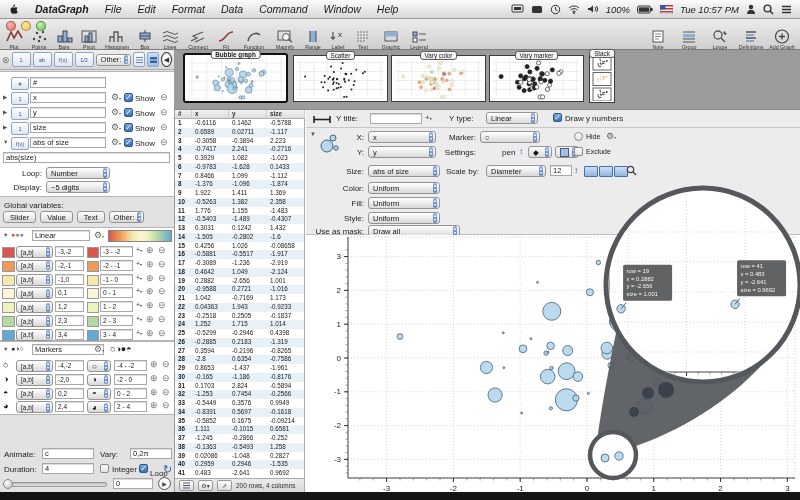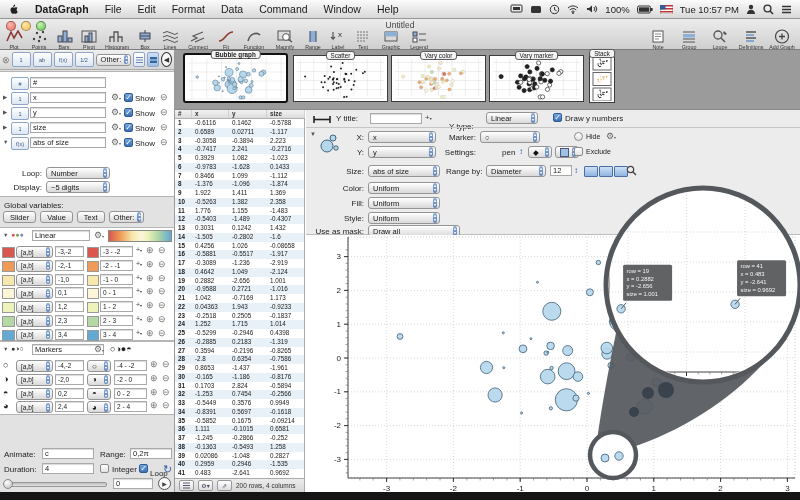--- a/index.html
+++ b/index.html
@@ -1,21 +1,21 @@
 <!DOCTYPE html>
 <html><head>
 <meta charset="utf-8">
 <style>
   html,body{margin:0;padding:0;background:#222;}
   #app{position:relative;width:800px;height:500px;overflow:hidden;background:#fff;
        font-family:"Liberation Sans",sans-serif;color:#1a1a1a;-webkit-font-smoothing:antialiased;}
   .abs{position:absolute;}
   
   .menubar{left:0;top:0;width:800px;height:19px;background:linear-gradient(#fbfbfb,#d8d8d8);
-           border-bottom:1px solid #979797;display:flex;align-items:center;font-size:10.5px;box-sizing:border-box;}
+           border-bottom:1px solid #979797;display:flex;align-items:center;font-size:10.5px;box-sizing:border-box;font-style:italic;}
   .menubar .mitem{padding:0 8px;white-space:nowrap;}
   .menubar .appname{font-weight:bold;}
   .mb-right{margin-left:auto;display:flex;align-items:center;gap:7px;padding-right:8px;font-size:9.5px;}
   .sicon{display:inline-flex;align-items:center;}
   
   .chrome{left:0;top:19px;width:800px;height:31px;background:linear-gradient(#ececec,#cfcfcf);
           border-bottom:1px solid #7e7e7e;box-sizing:border-box;}
   .titletext{left:0;top:20px;width:800px;text-align:center;font-size:8.5px;color:#444;}
   .lights{left:6px;top:21px;display:flex;gap:5px;}
   .light{width:8px;height:8px;border-radius:50%;border:0.5px solid rgba(0,0,0,.35);}
@@ -163,21 +163,20 @@
         </span>
     </span>
   </div>
 
   <div class="abs chrome"></div>
   <div class="abs lights">
     <span class="light" style="background:radial-gradient(circle at 35% 30%,#ffb9b3,#ec6a5e)"></span>
     <span class="light" style="background:radial-gradient(circle at 35% 30%,#ffe9a8,#f5bf4f)"></span>
     <span class="light" style="background:radial-gradient(circle at 35% 30%,#c9f2b2,#61c454)"></span>
   </div>
-  <div class="abs titletext">Untitled</div>
   <div class="abs toolrow" id="toolrow">
       <div class="titem">
         <svg width="18" height="15">
           <polyline points="2,12 6,3 9,9 13,2 17,9" fill="none" stroke="#8c3a32" stroke-width="1.6"></polyline>
         </svg>
         <span class="tlabel">Plot</span>
       </div>
       <div class="titem">
         <svg width="18" height="15">
           <g fill="#444">
@@ -401,20 +400,21 @@
         </div>
         <div class="abs" style="left:0;top:64px;width:174px;height:14px">
           <span class="abs" style="left:3px;top:3px;font-size:5.5px;color:#555">▼</span>
           <span class="abs typebtn" style="left:11px;top:1px;width:16px;height:11px">f(x)</span>
           <span class="abs fld" style="left:30px;top:1px;width:76px">abs of size</span>
           <span class="abs gear" style="left:111px;top:2px">⚙<span style="font-size:4px">▾</span></span>
           <span class="abs cb on" style="left:124px;top:2px">✓</span>
           <span class="abs slabel" style="left:135px;top:3px">Show</span>
           <span class="abs pm" style="left:160px;top:2px">⊖</span>
         </div>
+        <span class="abs fld" style="left:3px;top:80px;width:167px">abs(size)</span>
         <span class="abs slabel rightlbl" style="left:10px;top:97px;width:32px">Loop:</span>
         <span class="abs sel" style="left:46px;top:95px;width:64px">Number<b class="ud">
             <span>▴</span>
             <span>▾</span>
           </b></span>
         <span class="abs slabel rightlbl" style="left:4px;top:111px;width:38px">Display:</span>
         <span class="abs sel" style="left:46px;top:109px;width:64px">~5 digits<b class="ud">
             <span>▴</span>
             <span>▾</span>
           </b></span>
@@ -597,21 +597,21 @@
             </b></span>
     <span class="abs fld" style="left:114px;top:1px;width:33px;font-size:6.5px">2 - 4</span>
     <span class="abs pm" style="left:150px;top:1px">⊕</span>
     <span class="abs pm" style="left:162px;top:1px">⊖</span>
         </div>
       </div>
 
     <div class="abs" style="left:0;top:396px;width:175px;height:46px">
       <span class="abs slabel" style="left:4px;top:4px">Animate:</span>
       <span class="abs fld" style="left:42px;top:2px;width:52px">c</span>
-      <span class="abs slabel" style="left:100px;top:4px">Range:</span>
+      <span class="abs slabel" style="left:100px;top:4px">Vary:</span>
       <span class="abs fld" style="left:130px;top:2px;width:42px">0,2π</span>
       <span class="abs slabel" style="left:4px;top:19px">Duration:</span>
       <span class="abs fld" style="left:42px;top:17px;width:52px">4</span>
       <span class="abs cb" style="left:100px;top:18px"></span>
       <span class="abs slabel" style="left:112px;top:19px">Integer</span>
       <span class="abs cb on" style="left:139px;top:18px">✓</span>
       <span class="abs slabel" style="left:150px;top:23px">Loop</span>
       <span class="abs" style="left:163px;top:17px;font-size:11px;color:#2b5ea8">↻</span>
       <span class="abs" style="left:5px;top:36px;width:100px;height:3px;border:1px solid #999;border-radius:2px;background:linear-gradient(#bbb,#e5e5e5)"></span>
       <span class="abs" style="left:3px;top:33px;width:8px;height:8px;border-radius:50%;background:radial-gradient(circle at 35% 30%,#fff,#bbb);border:1px solid #888"></span>
@@ -1176,21 +1176,21 @@
     <span class="abs sicon" style="left:6px;top:5px">
         <svg width="20" height="9">
           <line x1="2" y1="1" x2="2" y2="8" stroke="#222" stroke-width="1.6"></line>
           <line x1="18" y1="1" x2="18" y2="8" stroke="#222" stroke-width="1.6"></line>
           <line x1="2" y1="4.5" x2="18" y2="4.5" stroke="#222" stroke-width="1.6"></line>
         </svg>
       </span>
     <span class="abs slabel" style="left:30px;top:4px">Y title:</span>
     <span class="abs fld" style="left:64px;top:3px;width:52px"></span>
     <span class="abs" style="left:119px;top:3px;font-size:8px;color:#444">+<span style="font-size:4px">▾</span></span>
-    <span class="abs slabel" style="left:143px;top:12px">Y type:</span>
+    <span class="abs slabel" style="left:143px;top:4px">Y type:</span>
     <span class="abs sel" style="left:180px;top:2px;width:52px">
         <span>Linear</span>
         <b class="ud">
           <span>▴</span>
           <span>▾</span>
         </b>
       </span>
     <span class="abs cb on" style="left:247px;top:3px">✓</span>
     <span class="abs slabel" style="left:259px;top:4px">Draw y numbers</span>
     <span class="divider"></span>
@@ -1253,21 +1253,21 @@
     <span class="abs slabel" style="left:280px;top:38px;font-size:7px">Exclude</span>
 
     <span class="abs slabel rightlbl" style="left:16px;top:57px;width:42px">Size:</span>
     <span class="abs sel" style="left:62px;top:55px;width:72px">
         <span>abs of size</span>
         <b class="ud">
           <span>▴</span>
           <span>▾</span>
         </b>
       </span>
-    <span class="abs slabel" style="left:140px;top:57px">Range by:</span>
+    <span class="abs slabel" style="left:140px;top:57px">Scale by:</span>
     <span class="abs sel" style="left:180px;top:55px;width:60px">
         <span>Diameter</span>
         <b class="ud">
           <span>▴</span>
           <span>▾</span>
         </b>
       </span>
     <span class="abs fld" style="left:244px;top:55px;width:22px">12</span>
     <span class="abs bluearr" style="left:268px;top:56px">↕</span>
     <span class="abs" style="left:278px;top:56px"><span class="winicon"></span><span class="winicon"></span><span class="winicon"></span></span>

